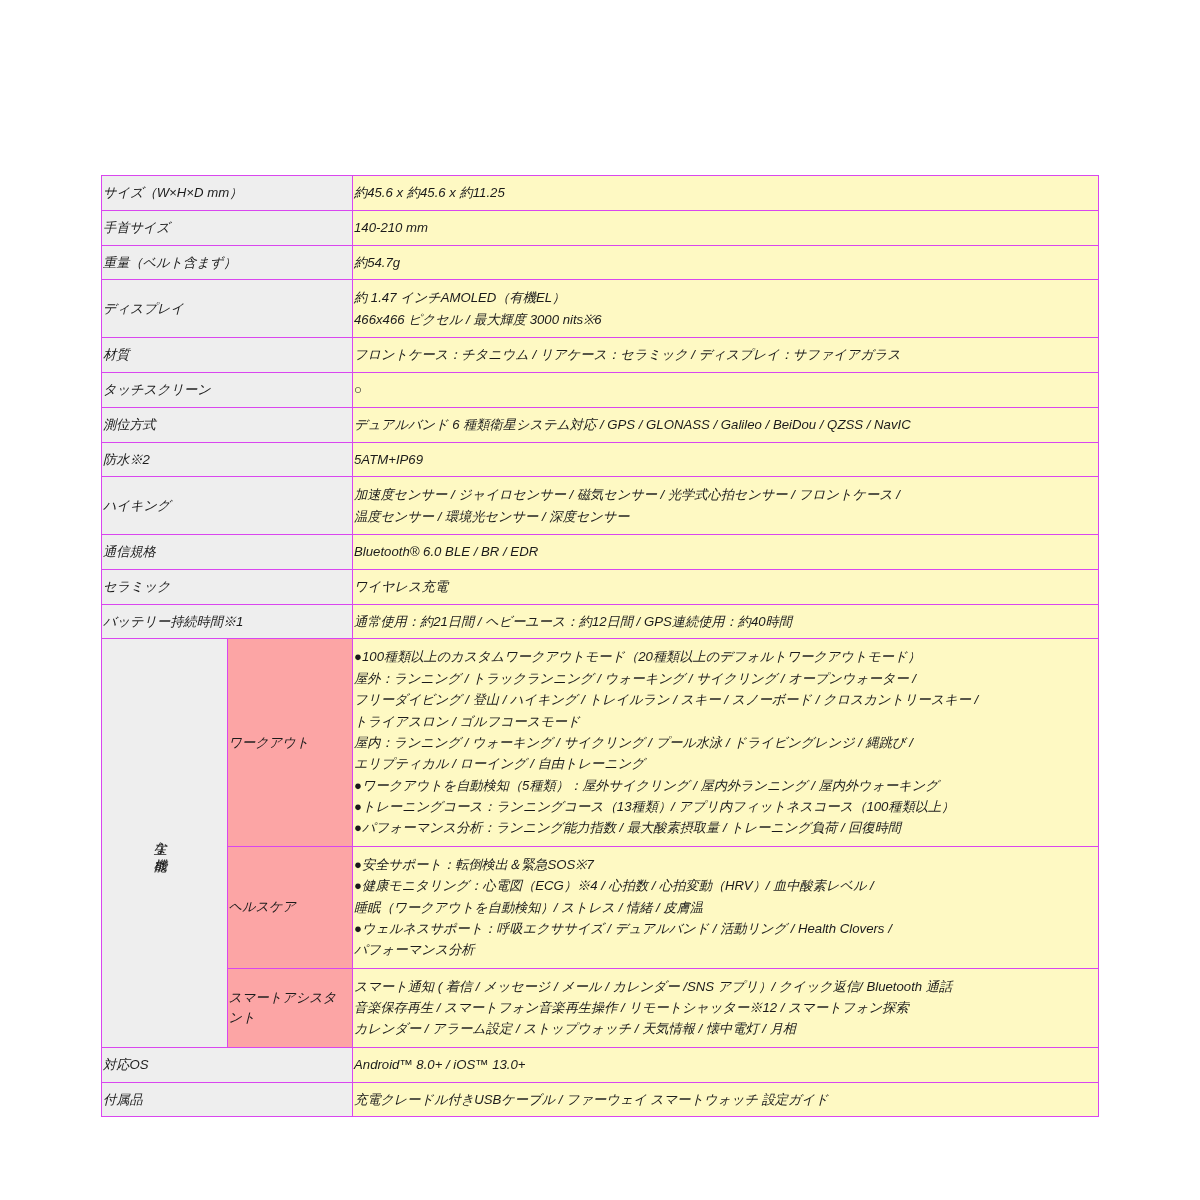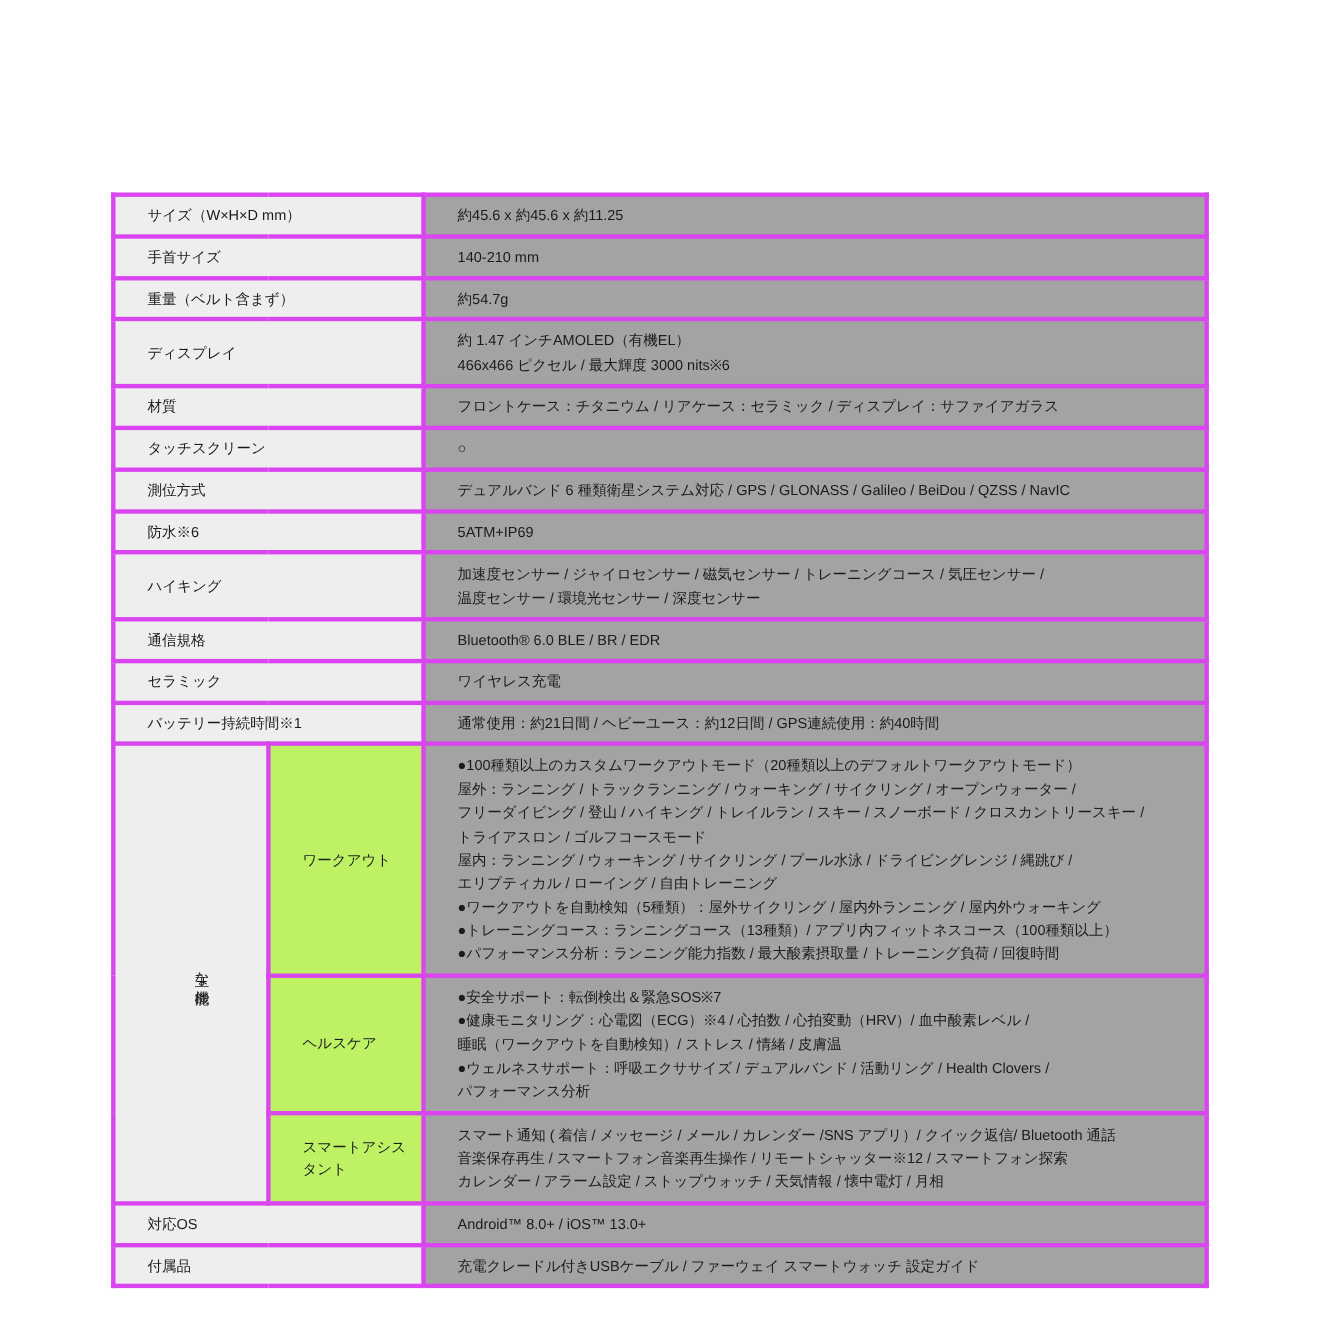--- a/index.html
+++ b/index.html
@@ -27,41 +27,42 @@
     width: 998px;
   }
   table.spec {
     border-collapse: collapse;
     width: 100%;
     table-layout: fixed;
     font-size: 13.2px;
     line-height: 1.5;
   }
   table.spec td {
-    border: 4px solid #d946ef;
+    border: 1px solid #d946ef;
     vertical-align: middle;
-    padding: 7px 9px 7px 29px;
+    padding: 7px 9px 7px 1px;
     color: #1b1b1b;
+    font-style: italic;
   }
   td.label {
     background: #eeeeee;
     width: 240px;
   }
   td.sublabel {
-    background: #bef264;
+    background: #fca5a5;
     width: 202px;
   }
   td.group-label {
     background: #eeeeee;
     width: 38px;
     text-align: center;
     padding: 0;
   }
   td.value {
-    background: #a3a3a3;
+    background: #fef9c3;
   }
   .vertical-text {
     writing-mode: vertical-rl;
     text-orientation: upright;
     letter-spacing: 1px;
     display: inline-block;
     line-height: 1.15;
     font-size: 13.2px;
   }
   .cellline {
@@ -123,30 +124,30 @@
         </tr>
 
         <tr>
           <td class="label" colspan="2">測位方式</td>
           <td class="value">
             <span class="cellline">デュアルバンド 6 種類衛星システム対応 / GPS / GLONASS / Galileo / BeiDou / QZSS / NavIC</span>
           </td>
         </tr>
 
         <tr>
-          <td class="label" colspan="2">防水※6</td>
+          <td class="label" colspan="2">防水※2</td>
           <td class="value">
             <span class="cellline">5ATM+IP69</span>
           </td>
         </tr>
 
         <tr class="tall">
           <td class="label" colspan="2">ハイキング</td>
           <td class="value lh-block">
-            <span class="cellline">加速度センサー / ジャイロセンサー / 磁気センサー / トレーニングコース / 気圧センサー /</span>
+            <span class="cellline">加速度センサー / ジャイロセンサー / 磁気センサー / 光学式心拍センサー / フロントケース /</span>
             <span class="cellline">温度センサー / 環境光センサー / 深度センサー</span>
           </td>
         </tr>
 
         <tr>
           <td class="label" colspan="2">通信規格</td>
           <td class="value">
             <span class="cellline">Bluetooth® 6.0 BLE / BR / EDR</span>
           </td>
         </tr>

